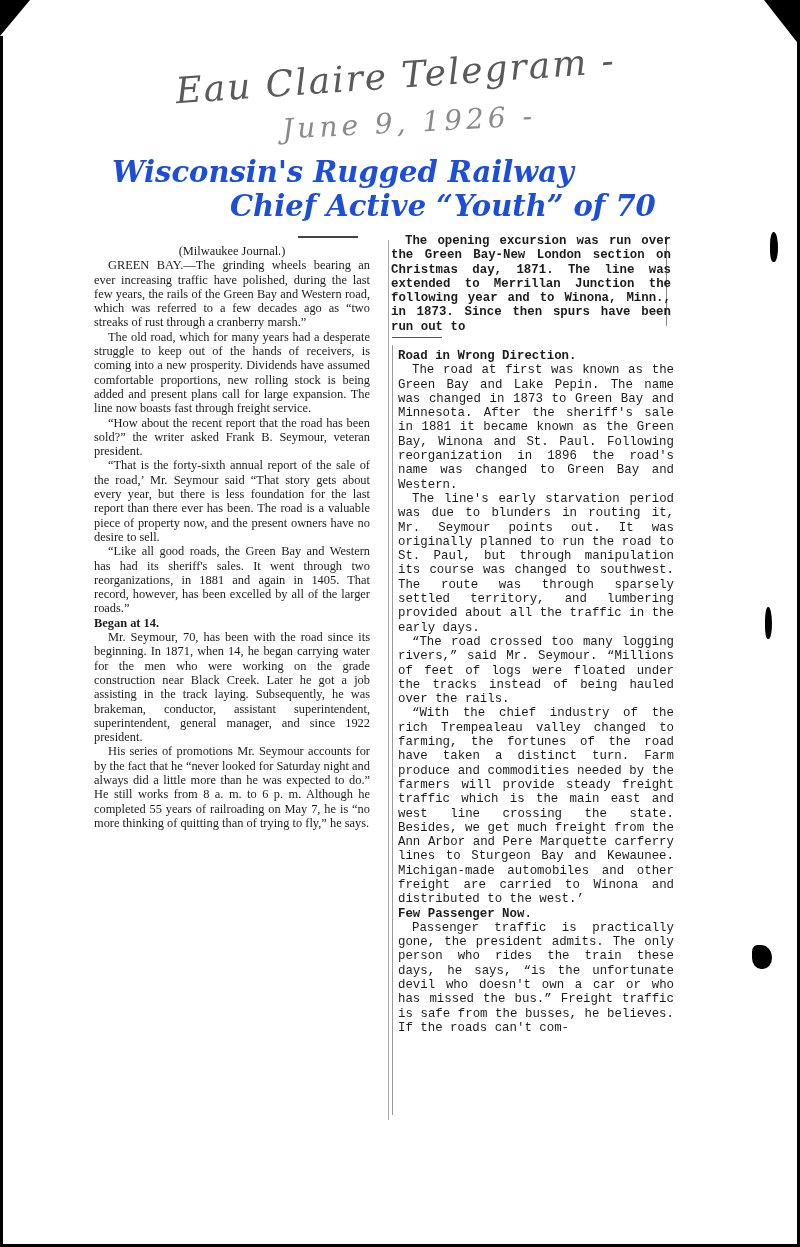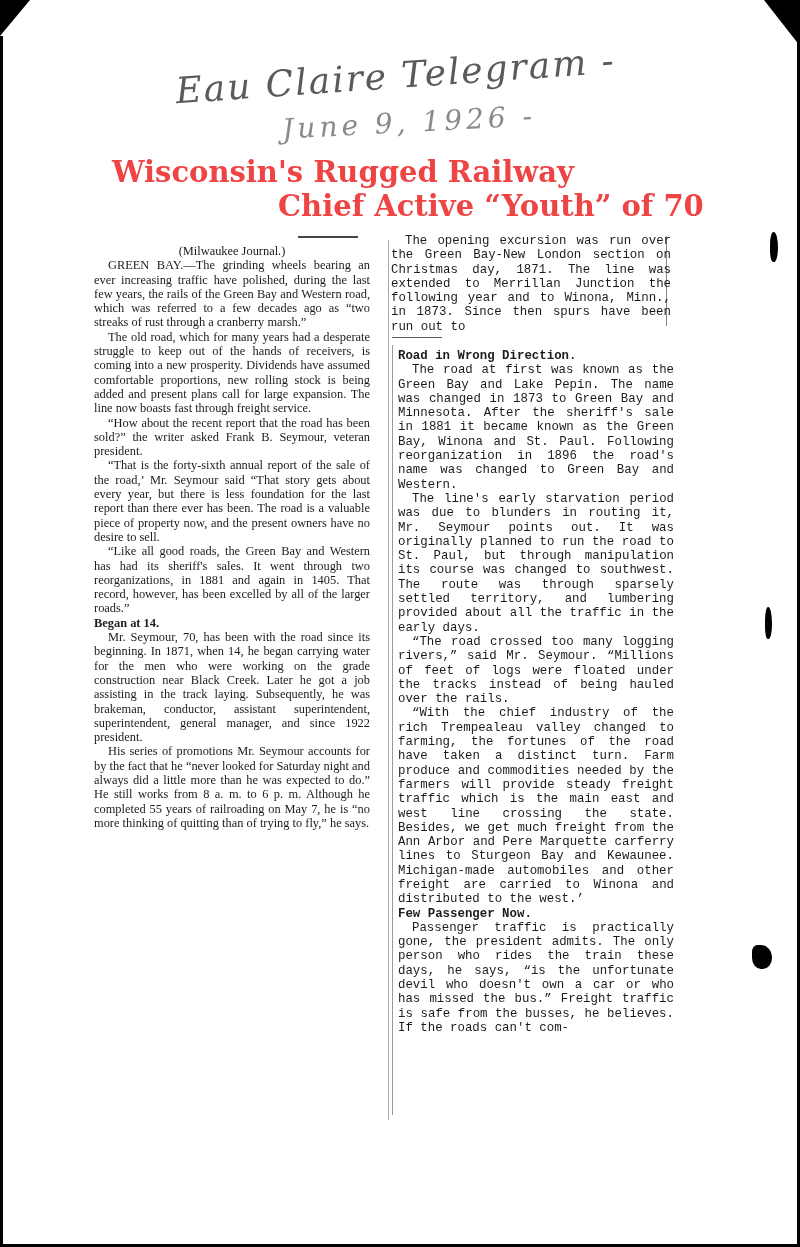--- a/index.html
+++ b/index.html
@@ -15,34 +15,34 @@
   .right-edge { right:0; top:0; width:3px; height:1247px; }
   .bottom-edge { left:0; bottom:0; width:800px; height:3px; }
   .blot { position:absolute; background:#000; border-radius:45% 55% 50% 40%; }
   .handwriting {
     position:absolute; font-family:"DejaVu Serif", serif; font-style:italic;
     color:#5a5a5a; font-weight:normal;
   }
   .hw1 { left:175px; top:55px; font-size:36px; letter-spacing:2px; transform:rotate(-4deg); }
   .hw2 { left:282px; top:106px; font-size:28px; color:#8a8a8a; letter-spacing:4px; transform:rotate(-3deg); }
   .headline {
-    position:absolute; font-family:"DejaVu Serif", serif; font-weight:bold;
-    color:#ef4444; font-size:29px; line-height:36px; white-space:nowrap;
+    position:absolute; font-family:"DejaVu Serif", serif; font-style:italic; font-weight:bold;
+    color:#1d4ed8; font-size:29px; line-height:36px; white-space:nowrap;
   }
   .hl1 { left:112px; top:154px; }
-  .hl2 { left:230px; top:188px;margin-left:48px; }
+  .hl2 { left:230px; top:188px; }
   .col {
     position:absolute; font-family:"Liberation Mono", "DejaVu Sans Mono", monospace;
     font-size:12.4px; line-height:14.3px; color:#1b1b1b; text-align:justify;
   }
   .col p { margin:0; text-indent:14px; }
   .col .sub { font-weight:bold; text-indent:0; margin:0; }
   .col .source { text-align:center; text-indent:0; }
   .left-col { left:94px; top:244px; width:276px;font-family:Liberation Serif, serif; }
-  .right-col-top { left:391px; top:234px; width:280px; }
+  .right-col-top { left:391px; top:234px; width:280px;font-weight:bold; }
   .right-col { left:398px; top:349px; width:276px; }
   .rule { position:absolute; background:#777; }
   .rule-v1 { left:388px; top:240px; width:1px; height:880px; background:#aaa; }
   .rule-v2 { left:666px; top:236px; width:1px; height:90px; background:#888; }
   .rule-h1 { left:298px; top:236px; width:60px; height:2px; background:#444; }
   .rule-h2 { left:392px; top:337px; width:50px; height:1px; background:#555; }
   .rule-v3 { left:392px; top:345px; width:1px; height:770px; background:#999; }
 </style>
 </head>
 <body>

